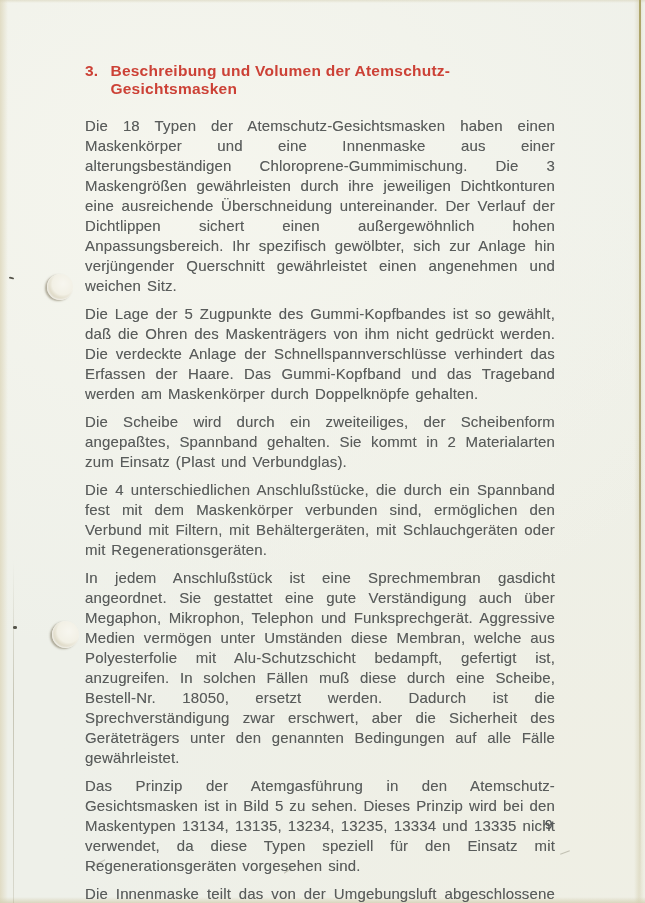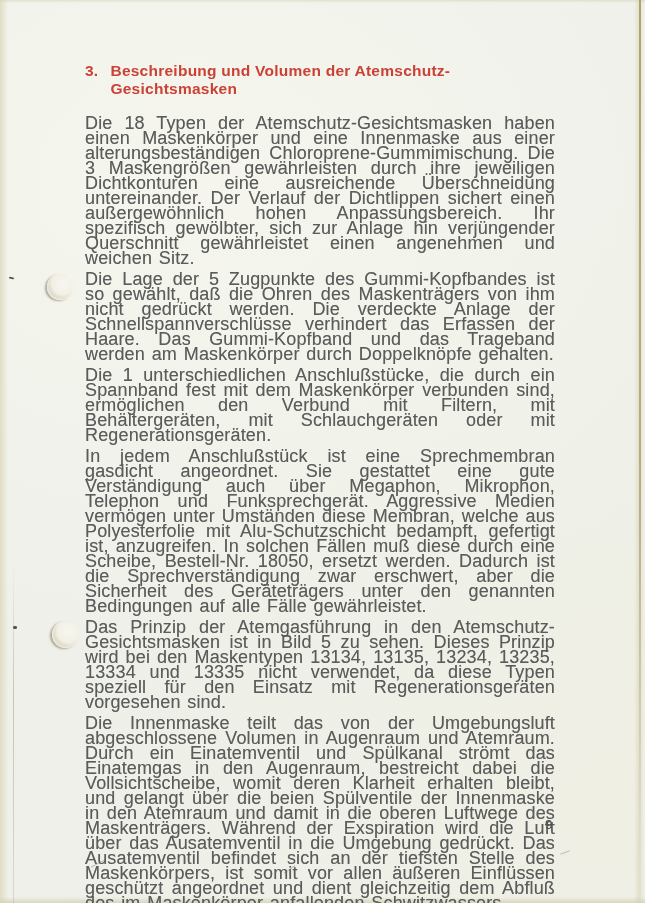--- a/index.html
+++ b/index.html
@@ -64,25 +64,25 @@
   .heading {
     display: flex; align-items: baseline;
     color: #cc4136;
     font-weight: bold;
     font-size: 15.5px;
     letter-spacing: 0.25px;
     margin: 0 0 18px 0;
   }
   .heading .num { margin-right: 12px; }
   .body-text p {
-    margin: 0 0 6px 0;
+    margin: 8px 0 6px 0;
     text-align: justify;
     color: #595c5b;
-    font-size: 18px;
-    line-height: 15px;
+    font-size: 15px;
+    line-height: 20px;
     letter-spacing: 0.15px;
     word-spacing: 1.6px;
     text-shadow: 0 0 0.5px rgba(89,92,91,0.45);
   }
   .page-number {
     position: absolute; left: 545px; top: 817px;
     color: #4e5254; font-size: 13.5px; letter-spacing: 0.2px;
     text-shadow: 0 0 0.5px rgba(78,82,84,0.45);
   }
 </style>
@@ -108,21 +108,22 @@
   <div class="scratch c3"></div>
 
   <div class="text-col">
     <h1 class="heading">
       <span class="num">3.</span>
       <span class="title">Beschreibung und Volumen der Atemschutz-Gesichtsmasken</span>
     </h1>
     <div class="body-text">
       <p>Die 18 Typen der Atemschutz-Gesichtsmasken haben einen Maskenkörper und eine Innenmaske aus einer alterungsbeständigen Chloroprene-Gummimischung. Die 3 Maskengrößen gewährleisten durch ihre jeweiligen Dichtkonturen eine ausreichende Überschneidung untereinander. Der Verlauf der Dichtlippen sichert einen außergewöhnlich hohen Anpassungsbereich. Ihr spezifisch gewölbter, sich zur Anlage hin verjüngender Querschnitt gewährleistet einen angenehmen und weichen Sitz.</p>
       <p>Die Lage der 5 Zugpunkte des Gummi-Kopfbandes ist so gewählt, daß die Ohren des Maskenträgers von ihm nicht gedrückt werden. Die verdeckte Anlage der Schnellspannverschlüsse verhindert das Erfassen der Haare. Das Gummi-Kopfband und das Trageband werden am Maskenkörper durch Doppelknöpfe gehalten.</p>
-      <p>Die 1 unterschiedlichen Anschlußstücke, die durch ein Spannband fest mit dem Maskenkörper verbunden sind, ermöglichen den Verbund mit Filtern, mit Behältergeräten, mit Schlauchgeräten oder mit Regenerationsgeräten.</p>
+      <p>Die Scheibe wird durch ein zweiteiliges, der Scheibenform angepaßtes, Spannband gehalten. Sie kommt in 2 Materialarten zum Einsatz (Plast und Verbundglas).</p>
+      <p>Die 4 unterschiedlichen Anschlußstücke, die durch ein Spannband fest mit dem Maskenkörper verbunden sind, ermöglichen den Verbund mit Filtern, mit Behältergeräten, mit Schlauchgeräten oder mit Regenerationsgeräten.</p>
       <p>In jedem Anschlußstück ist eine Sprechmembran gasdicht angeordnet. Sie gestattet eine gute Verständigung auch über Megaphon, Mikrophon, Telephon und Funksprechgerät. Aggressive Medien vermögen unter Umständen diese Membran, welche aus Polyesterfolie mit Alu-Schutzschicht bedampft, gefertigt ist, anzugreifen. In solchen Fällen muß diese durch eine Scheibe, Bestell-Nr. 18050, ersetzt werden. Dadurch ist die Sprechverständigung zwar erschwert, aber die Sicherheit des Geräteträgers unter den genannten Bedingungen auf alle Fälle gewährleistet.</p>
       <p>Das Prinzip der Atemgasführung in den Atemschutz-Gesichtsmasken ist in Bild 5 zu sehen. Dieses Prinzip wird bei den Maskentypen 13134, 13135, 13234, 13235, 13334 und 13335 nicht verwendet, da diese Typen speziell für den Einsatz mit Regenerationsgeräten vorgesehen sind.</p>
       <p>Die Innenmaske teilt das von der Umgebungsluft abgeschlossene Volumen in Augenraum und Atemraum. Durch ein Einatemventil und Spülkanal strömt das Einatemgas in den Augenraum, bestreicht dabei die Vollsichtscheibe, womit deren Klarheit erhalten bleibt, und gelangt über die beien Spülventile der Innenmaske in den Atemraum und damit in die oberen Luftwege des Maskenträgers. Während der Exspiration wird die Luft über das Ausatemventil in die Umgebung gedrückt. Das Ausatemventil befindet sich an der tiefsten Stelle des Maskenkörpers, ist somit vor allen äußeren Einflüssen geschützt angeordnet und dient gleichzeitig dem Abfluß des im Maskenkörper anfallenden Schwitzwassers.</p>
     </div>
   </div>
 
   <div class="page-number">9</div>
 
 </div>
 

